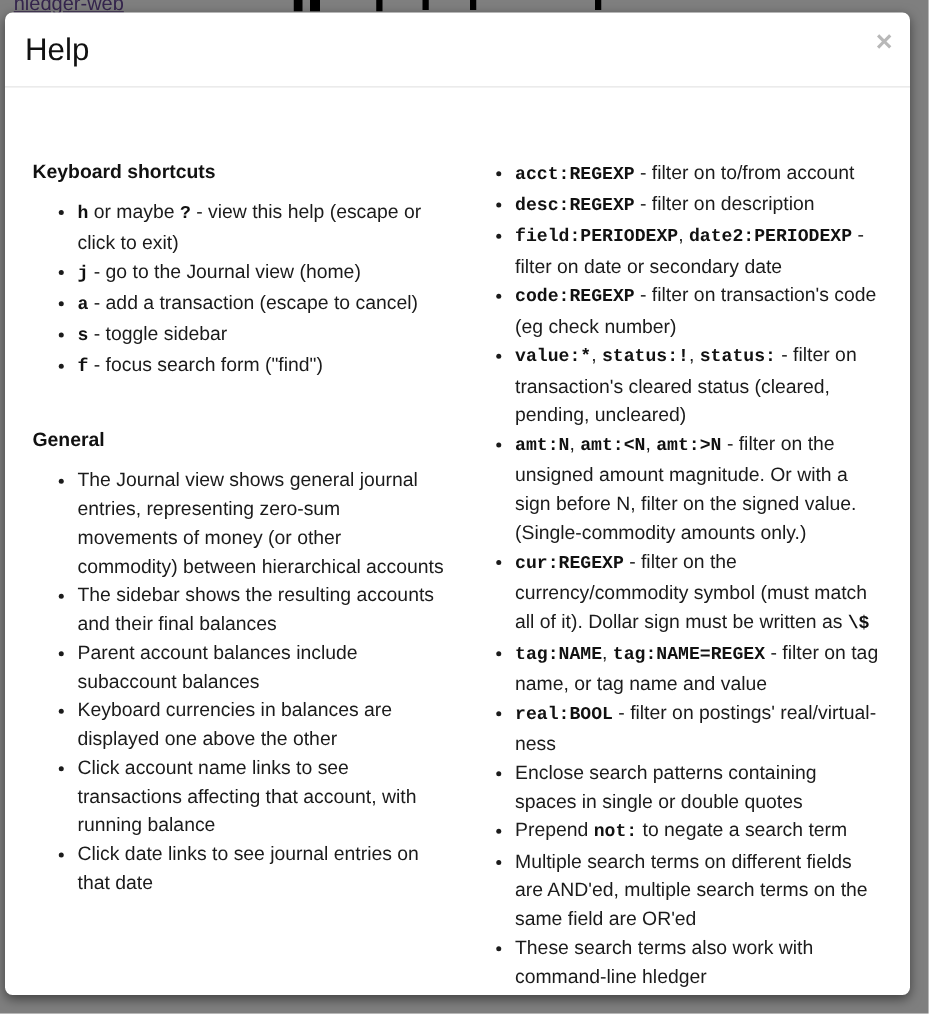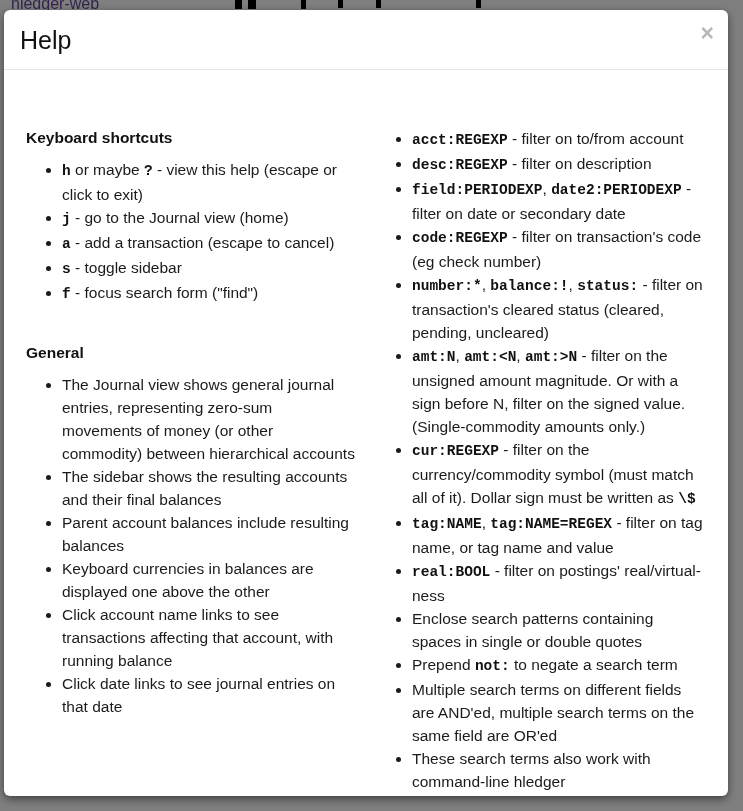--- a/index.html
+++ b/index.html
@@ -102,35 +102,35 @@
               <li><code>a</code> - add a transaction (escape to cancel)</li>
               <li><code>s</code> - toggle sidebar</li>
               <li><code>f</code> - focus search form ("find")</li>
             </ul>
           </div>
           <div class="section">
             <h4 class="section-heading">General</h4>
             <ul class="help-list">
               <li>The Journal view shows general journal entries, representing zero-sum movements of money (or other commodity) between hierarchical accounts</li>
               <li>The sidebar shows the resulting accounts and their final balances</li>
-              <li>Parent account balances include resulting balances</li>
+              <li>Parent account balances include subaccount balances</li>
               <li>Keyboard currencies in balances are displayed one above the other</li>
               <li>Click account name links to see transactions affecting that account, with running balance</li>
               <li>Click date links to see journal entries on that date</li>
             </ul>
           </div>
         </div>
       <div class="col">
           <div class="section">
             <ul class="help-list">
               <li><code>acct:REGEXP</code> - filter on to/from account</li>
               <li><code>desc:REGEXP</code> - filter on description</li>
               <li><code>field:PERIODEXP</code>, <code>date2:PERIODEXP</code> - filter on date or secondary date</li>
               <li><code>code:REGEXP</code> - filter on transaction's code (eg check number)</li>
-              <li><code>number:*</code>, <code>balance:!</code>, <code>status:</code> - filter on transaction's cleared status (cleared, pending, uncleared)</li>
+              <li><code>value:*</code>, <code>status:!</code>, <code>status:</code> - filter on transaction's cleared status (cleared, pending, uncleared)</li>
               <li><code>amt:N</code>, <code>amt:&lt;N</code>, <code>amt:&gt;N</code> - filter on the unsigned amount magnitude. Or with a sign before N, filter on the signed value. (Single-commodity amounts only.)</li>
               <li><code>cur:REGEXP</code> - filter on the currency/commodity symbol (must match all of it). Dollar sign must be written as <code>\$</code></li>
               <li><code>tag:NAME</code>, <code>tag:NAME=REGEX</code> - filter on tag name, or tag name and value</li>
               <li><code>real:BOOL</code> - filter on postings' real/virtual-ness</li>
               <li>Enclose search patterns containing spaces in single or double quotes</li>
               <li>Prepend <code>not:</code> to negate a search term</li>
               <li>Multiple search terms on different fields are AND'ed, multiple search terms on the same field are OR'ed</li>
               <li>These search terms also work with command-line hledger</li>
             </ul>
           </div>

